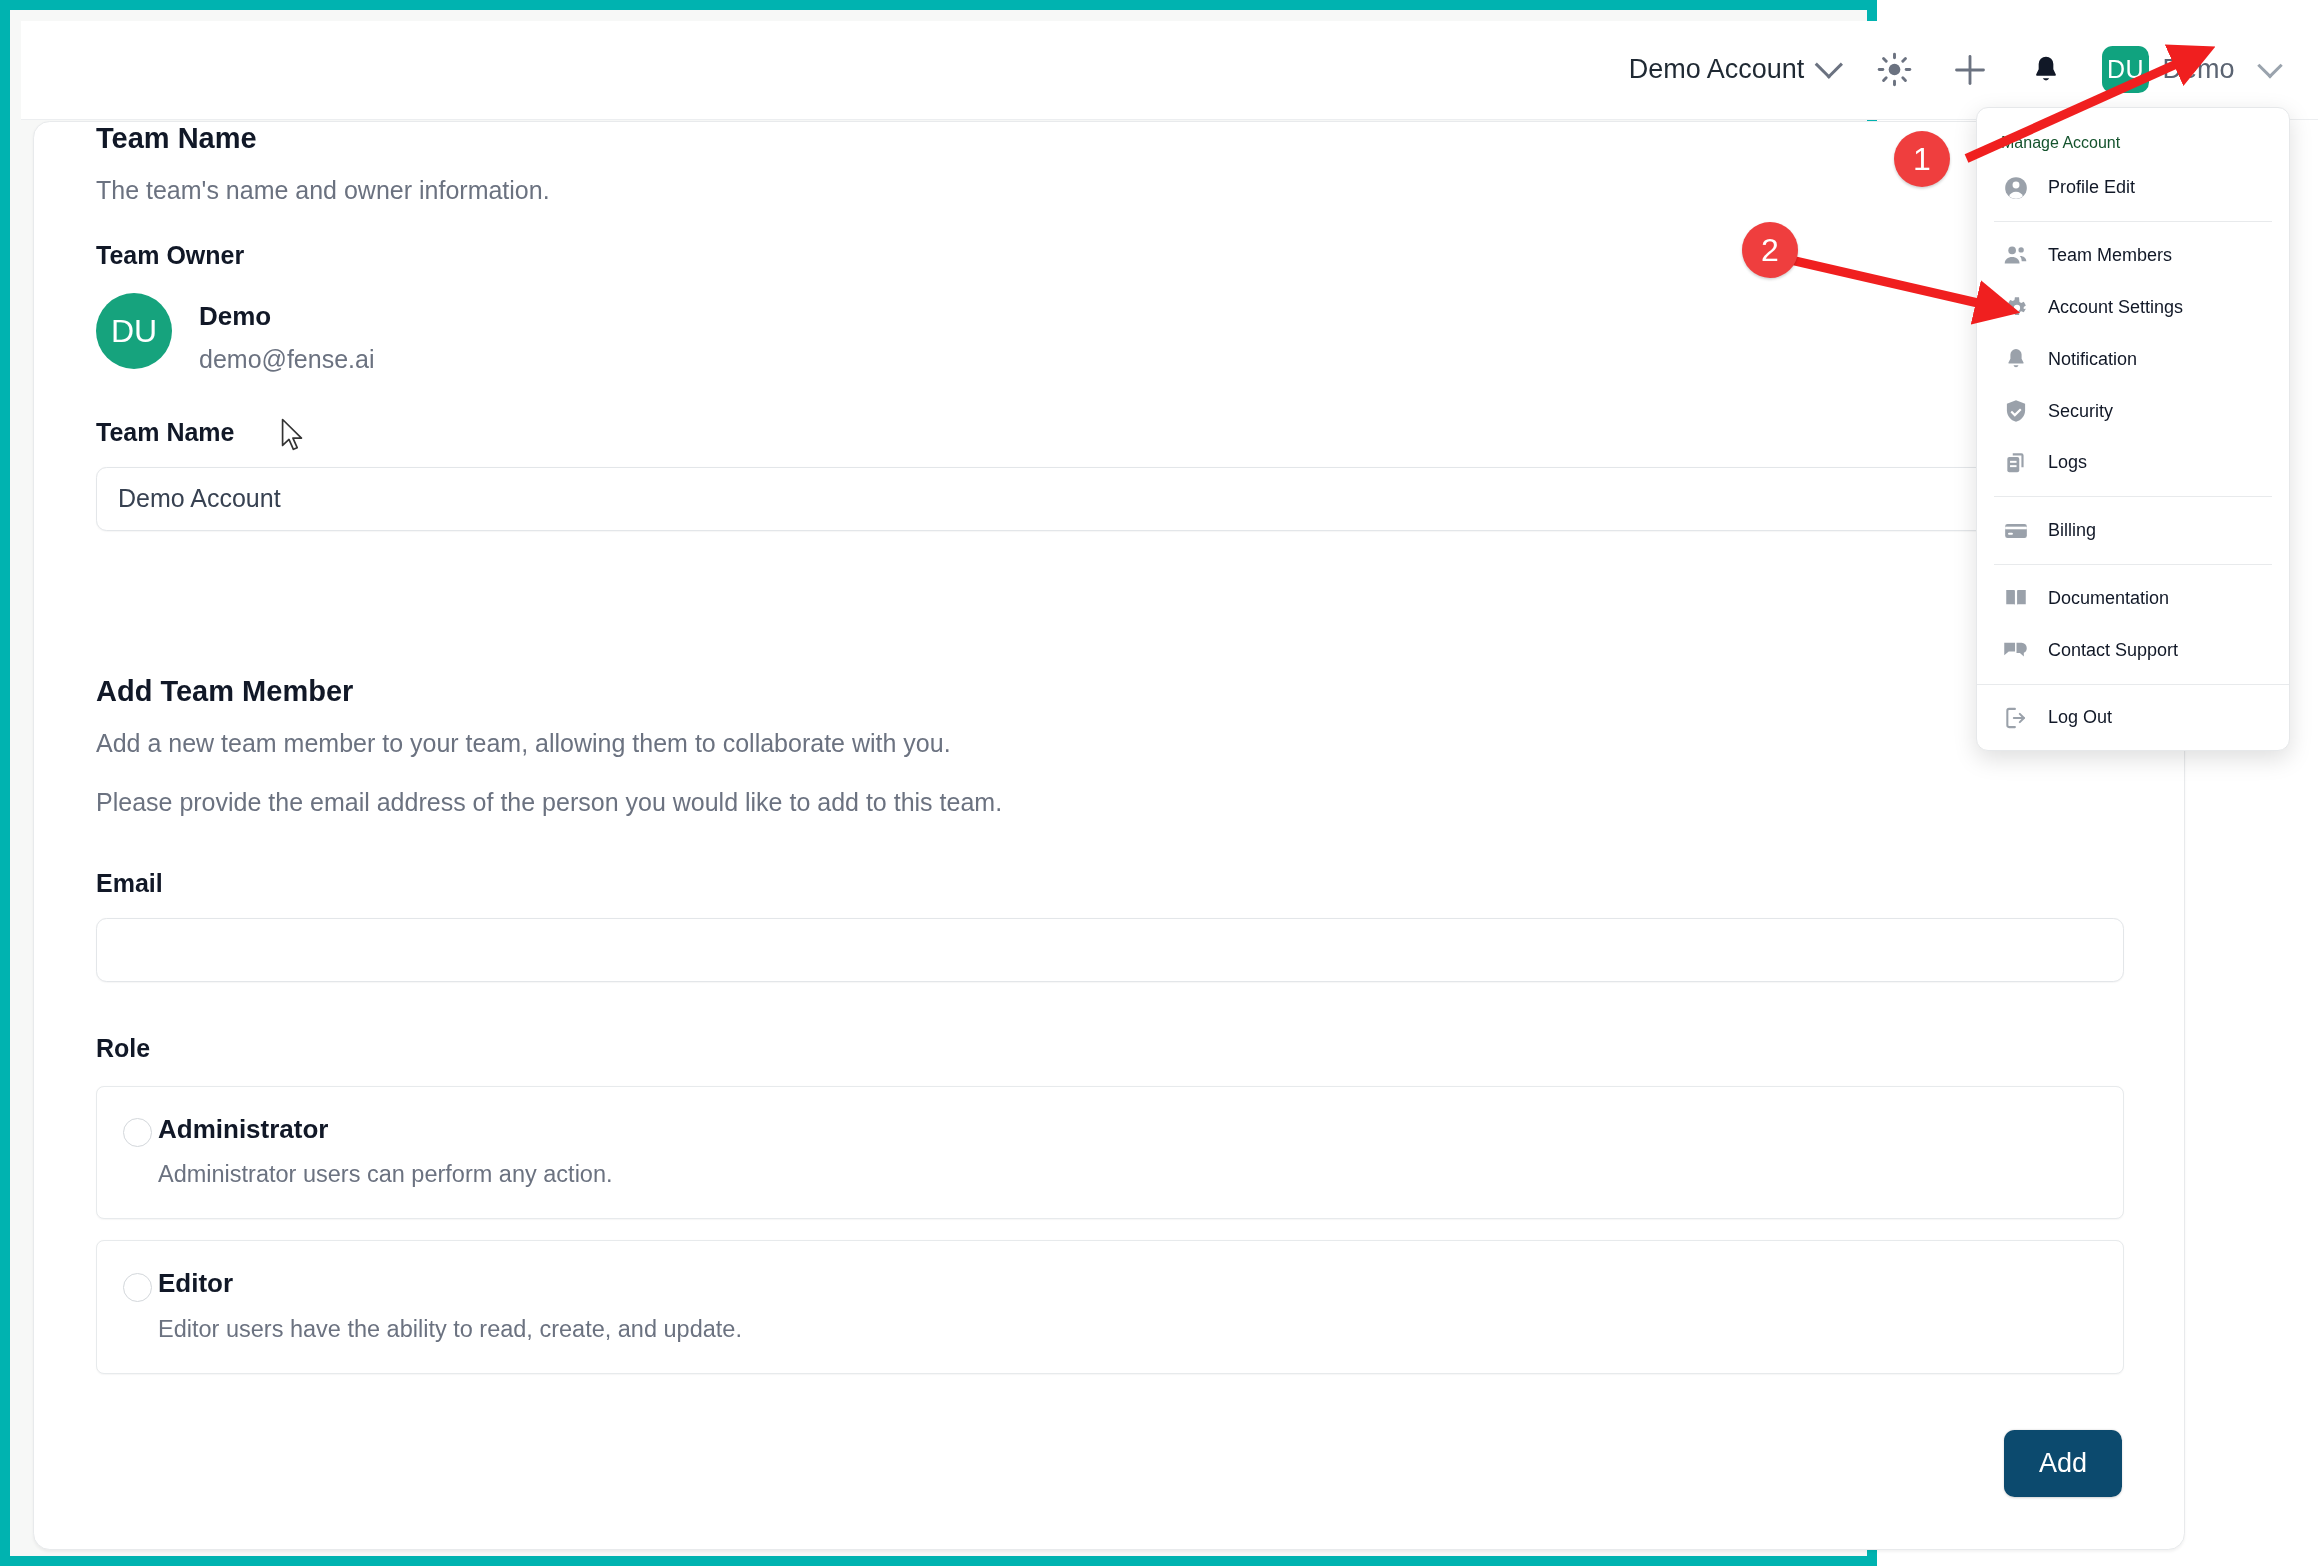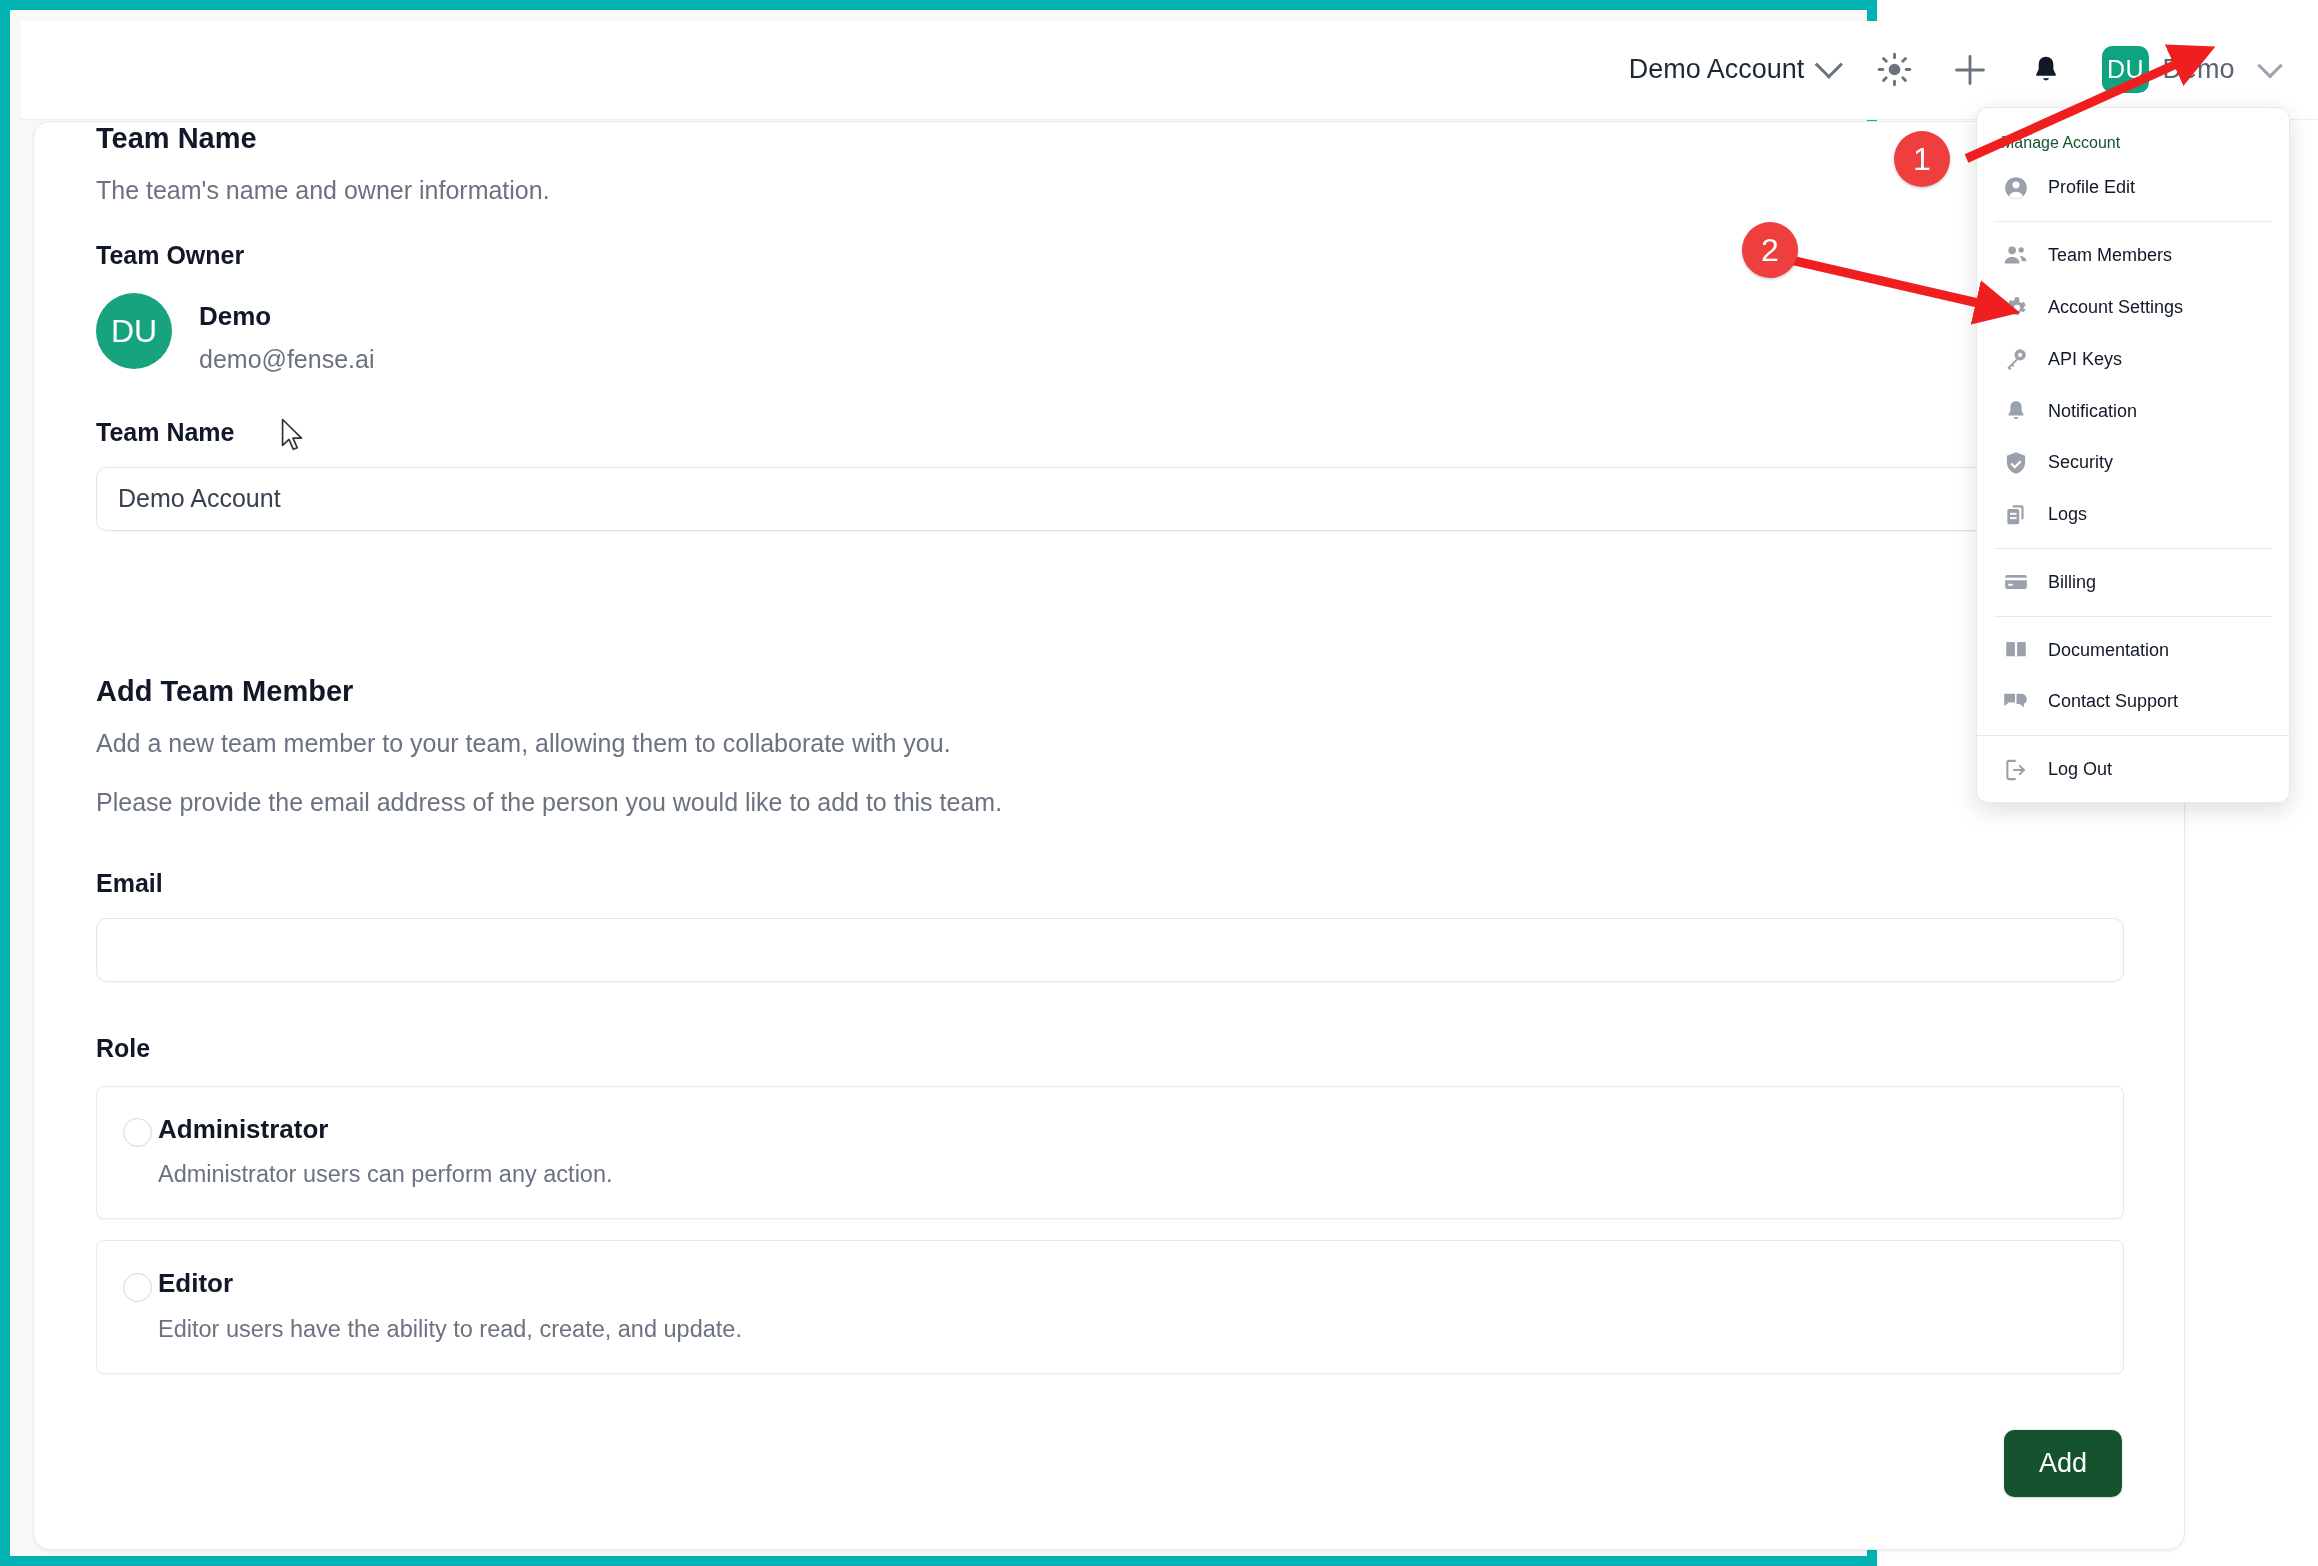--- a/index.html
+++ b/index.html
@@ -142,21 +142,21 @@
     background: #ffffff;
     flex: 0 0 auto;
     margin-top: 4.5px;
   }
   .radio-title { font-size: 26px; font-weight: 700; color: #111827; }
   .radio-desc  { font-size: 23.5px; color: #6b7280; margin-top: 16.7px; }
 
   .add-btn {
     position: absolute;
     right: 62px; bottom: 52px;
-    background: #14532d;
+    background: #0c4a6e;
     color: #ffffff;
     font-size: 27px;
     border: none;
     border-radius: 10.6px;
     padding: 18px 35px;
     cursor: pointer;
     box-shadow: 0 0.8px 2.3px rgba(0,0,0,.18);
   }
 
   
@@ -347,30 +347,20 @@
     <div class="menu-item">
       <span class="mi-icon">
         <svg width="26" height="26" viewBox="0 0 24 24" fill="#9aa1aa">
           <path d="M19.1 12.9a7.3 7.3 0 0 0 0-1.8l2-1.5-1.9-3.3-2.4 1a7.4 7.4 0 0 0-1.6-.9L14.8 2h-3.8l-.4 2.6c-.6.2-1.1.5-1.6.9l-2.4-1-1.9 3.3 2 1.5a7.3 7.3 0 0 0 0 1.8l-2 1.5 1.9 3.3 2.4-1c.5.4 1 .7 1.6.9l.4 2.6h3.8l.4-2.6c.6-.2 1.1-.5 1.6-.9l2.4 1 1.9-3.3z"></path>
           <circle cx="12.9" cy="12" r="2.9" fill="#ffffff"></circle>
         </svg>
       </span>
       <span>Account Settings</span>
     </div>
 
-    <div class="menu-item">
-      <span class="mi-icon">
-        <svg width="26" height="26" viewBox="0 0 24 24" fill="#9aa1aa">
-          <circle cx="15.8" cy="8.2" r="5.2"></circle>
-          <circle cx="15.8" cy="8.2" r="1.9" fill="#ffffff"></circle>
-          <path d="M12.3 11.7 4 20l2.2 2.2 1.6-1.6-.9-.9 1.3-1.3.9.9 1.3-1.3-.9-.9 4-4z"></path>
-        </svg>
-      </span>
-      <span>API Keys</span>
-    </div>
 
     <div class="menu-item">
       <span class="mi-icon">
         <svg width="24" height="24" viewBox="0 0 24 24" fill="#9aa1aa">
           <path d="M12 2a5.6 5.6 0 0 0-5.6 5.6v4.2L4.5 15.4a.8.8 0 0 0 .7 1.2h13.6a.8.8 0 0 0 .7-1.2l-1.9-3.6V7.6A5.6 5.6 0 0 0 12 2z"></path>
           <path d="M9.5 18.3a2.6 2.6 0 0 0 5 0z"></path>
         </svg>
       </span>
       <span>Notification</span>
     </div>

